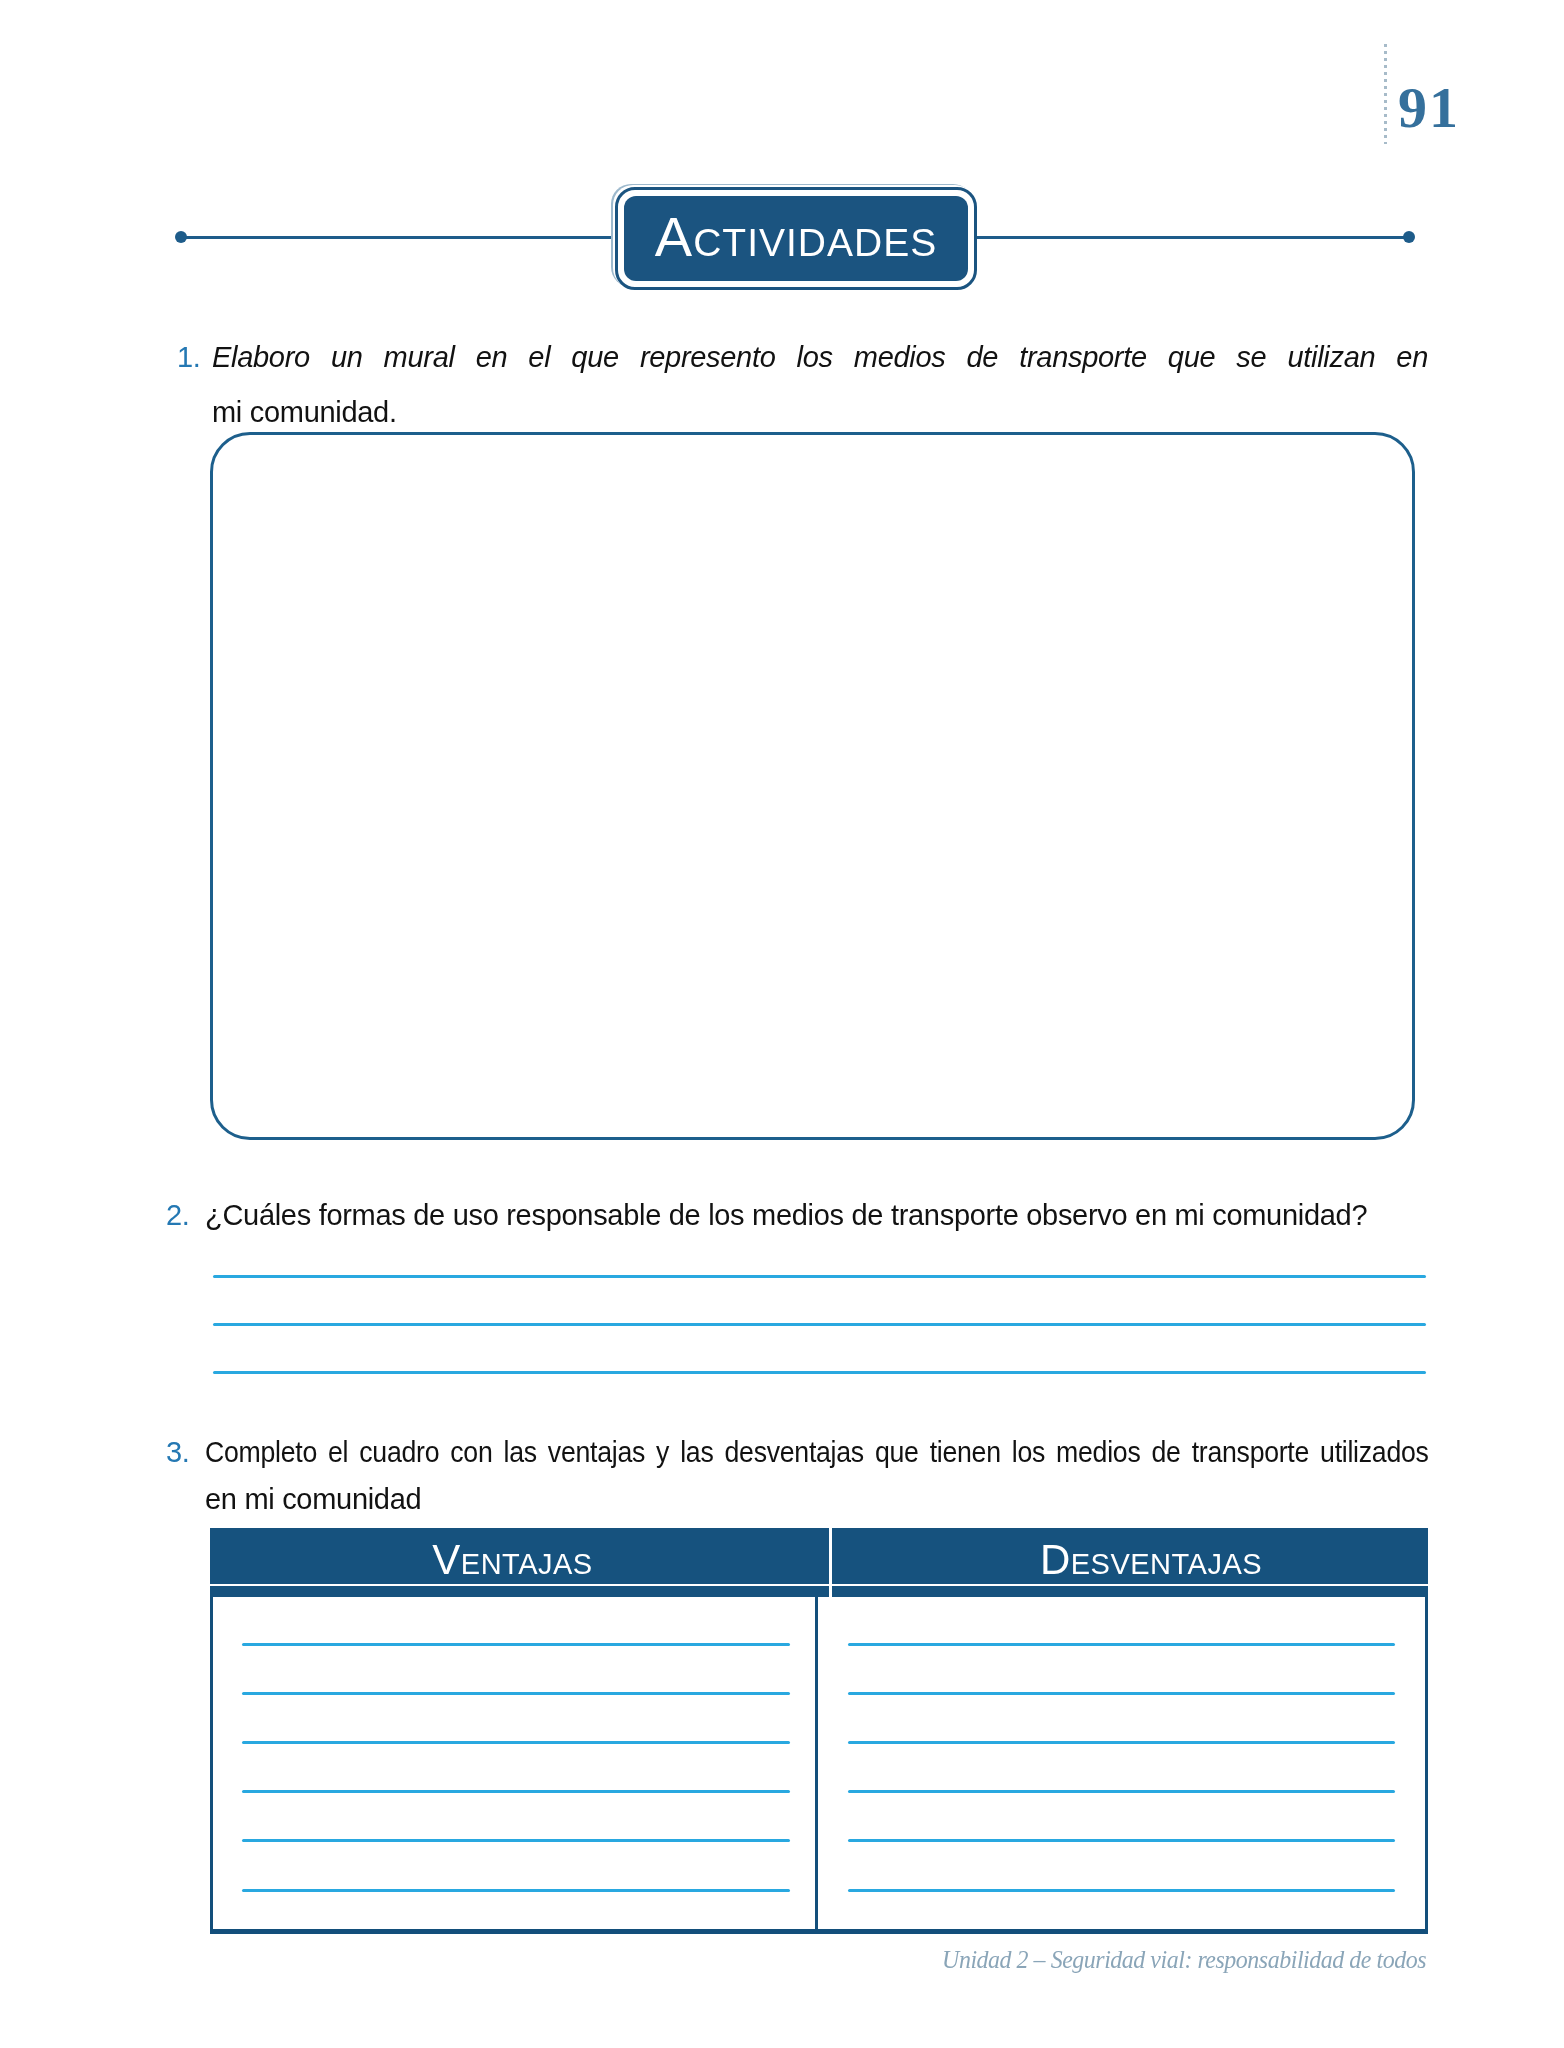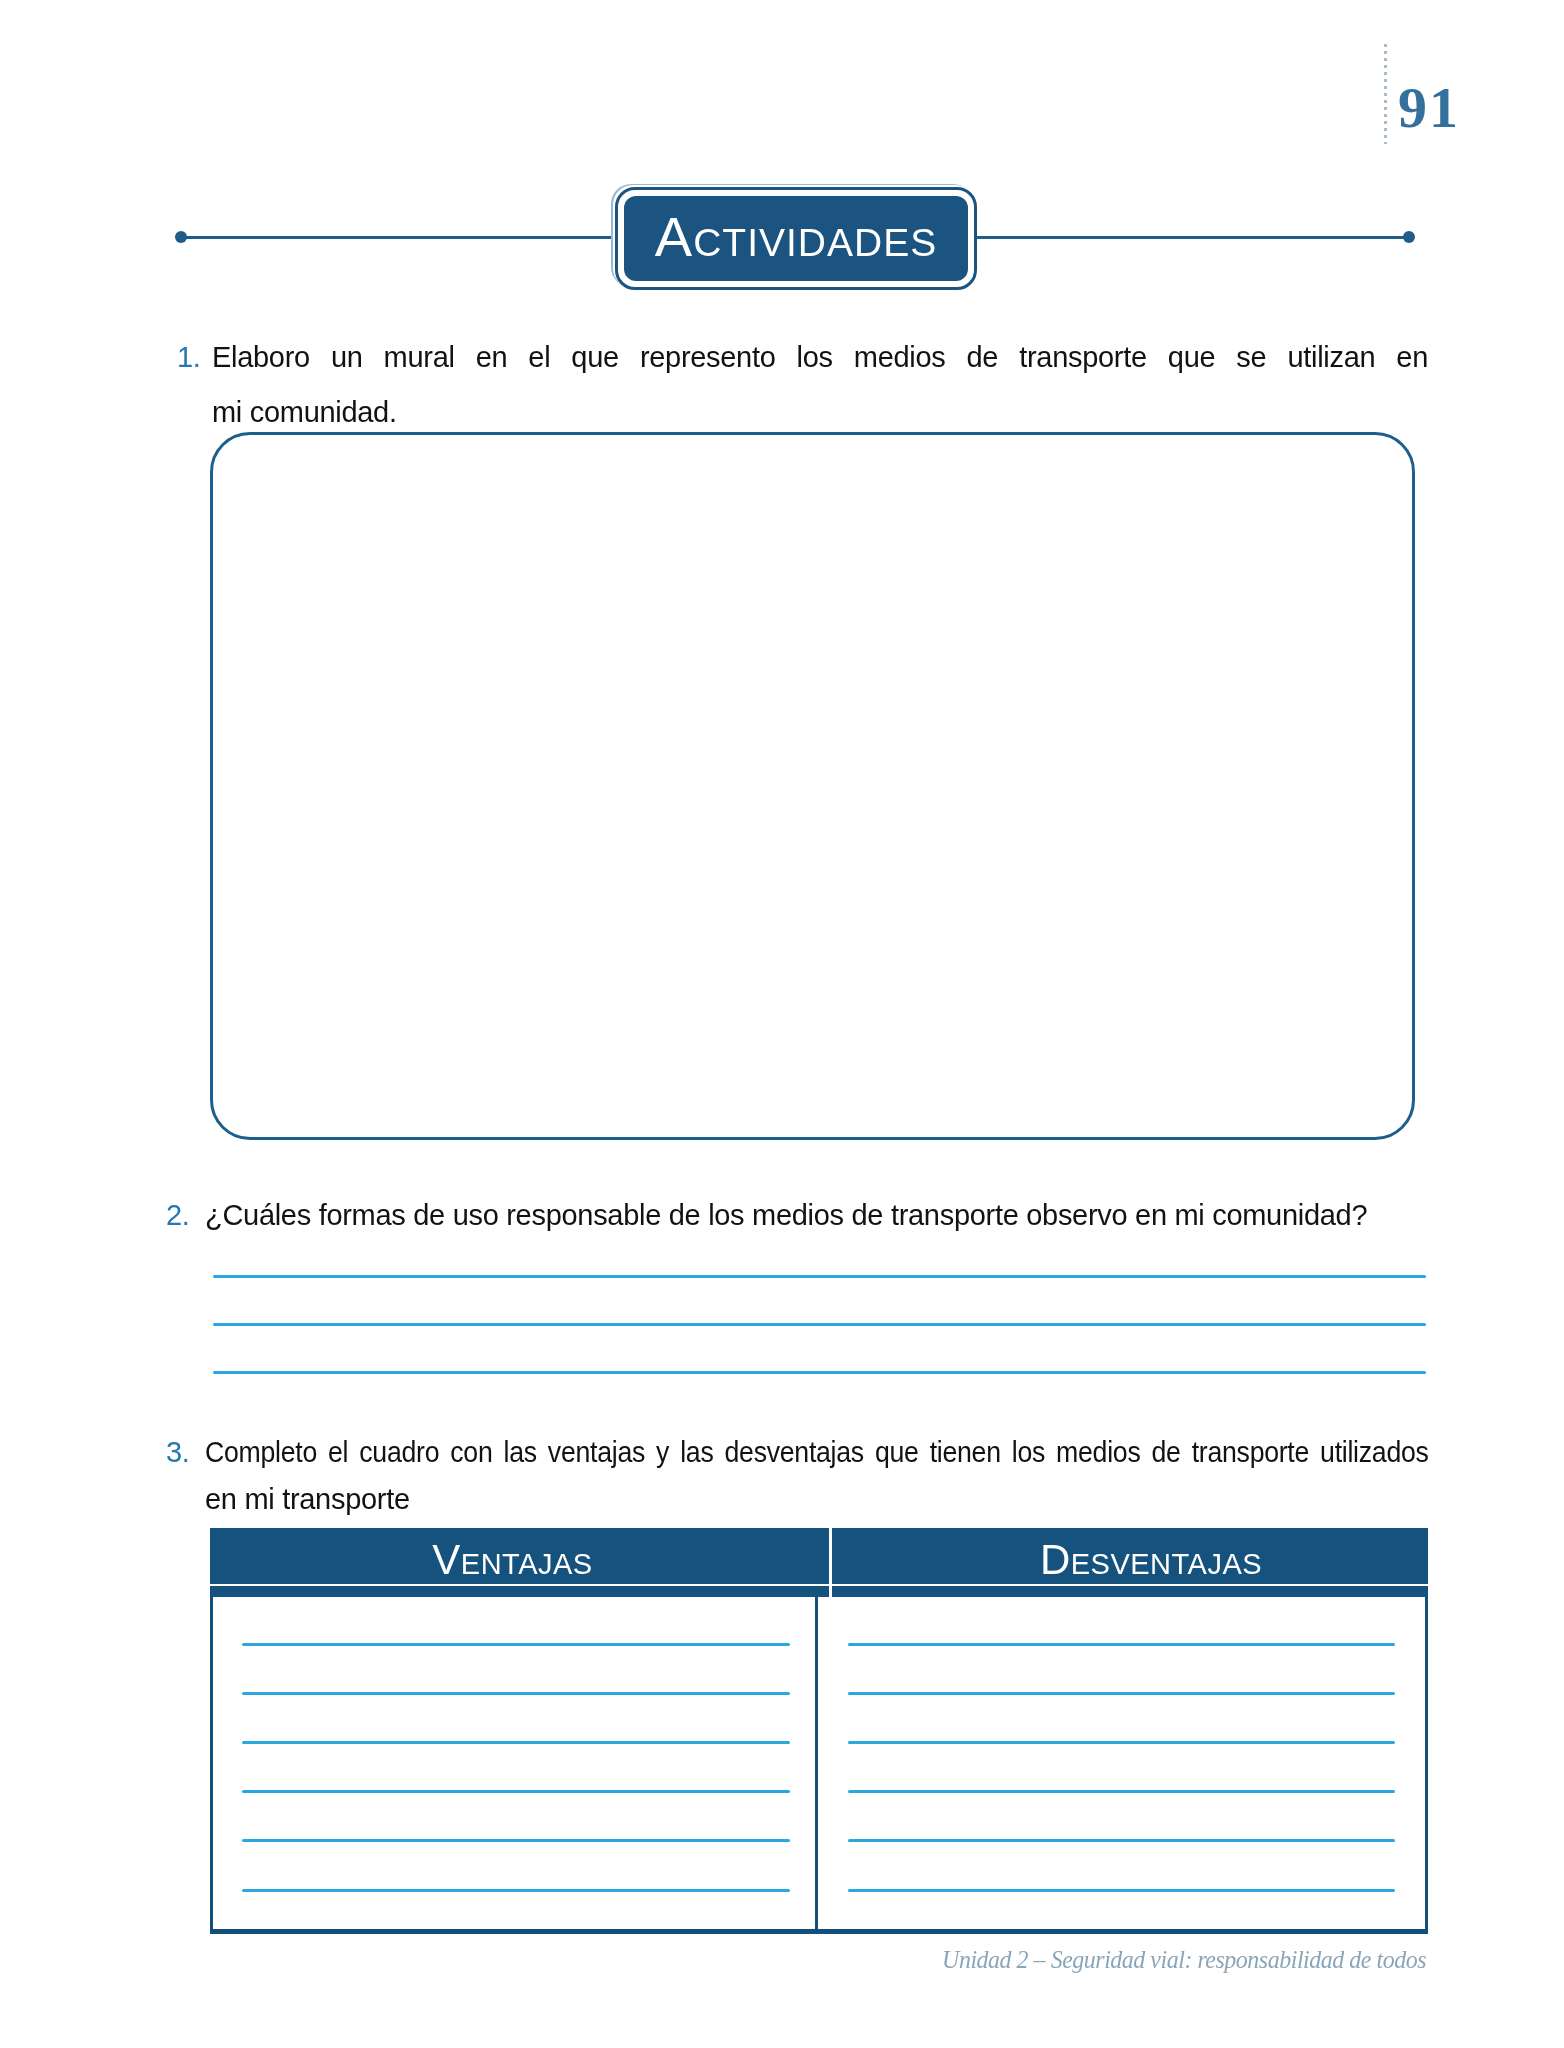--- a/index.html
+++ b/index.html
@@ -43,21 +43,21 @@
   .num{
     position:absolute;font-size:29px;color:#2478b3;letter-spacing:-0.3px;
   }
   .itxt{
     position:absolute;font-size:29px;color:#121212;letter-spacing:-0.3px;white-space:nowrap;
   }
   .just{
     white-space:normal;text-align:justify;text-align-last:justify;
   }
   #a1-num{left:177px;top:341px;}
-  #a1-l1{left:212px;top:341px;width:1216px;}
+  #a1-l1{left:212px;top:341px;width:1216px;font-style:italic;}
   #a1-l2{left:212px;top:396px;}
   #a2-num{left:166px;top:1199px;}
   #a2-q{left:205px;top:1199px;text-align:center;}
   #a3-num{left:166px;top:1436px;}
   #a3-l1{left:205px;top:1436px;width:1330px;transform:scaleX(0.92);transform-origin:left top;}
   #a3-l2{left:205px;top:1483px;}
   
   .mural-box{
     position:absolute;left:210px;top:432px;width:1205px;height:708px;
     box-sizing:border-box;border:3px solid #1d5f8c;border-radius:40px;background:#ffffff;
@@ -127,21 +127,21 @@
   <div class="num" id="a2-num">2.</div>
   <div class="itxt" id="a2-q">¿Cuáles formas de uso responsable de los medios de transporte observo en mi comunidad?</div>
   <div id="ans-lines">
       <div class="ans-line"></div>
       <div class="ans-line"></div>
       <div class="ans-line"></div>
     </div>
 
   <div class="num" id="a3-num">3.</div>
   <div class="itxt just" id="a3-l1">Completo el cuadro con las ventajas y las desventajas que tienen los medios de transporte utilizados</div>
-  <div class="itxt" id="a3-l2">en mi transporte</div>
+  <div class="itxt" id="a3-l2">en mi comunidad</div>
 
   <div class="vtable">
     <div class="thead">
       <div class="thcell">Ventajas</div>
       <div class="divider"></div>
       <div class="thcell">Desventajas</div>
     </div>
     <div class="tbody">
       <div class="vdivider"></div>
       <div class="col-left" id="tl-left">

